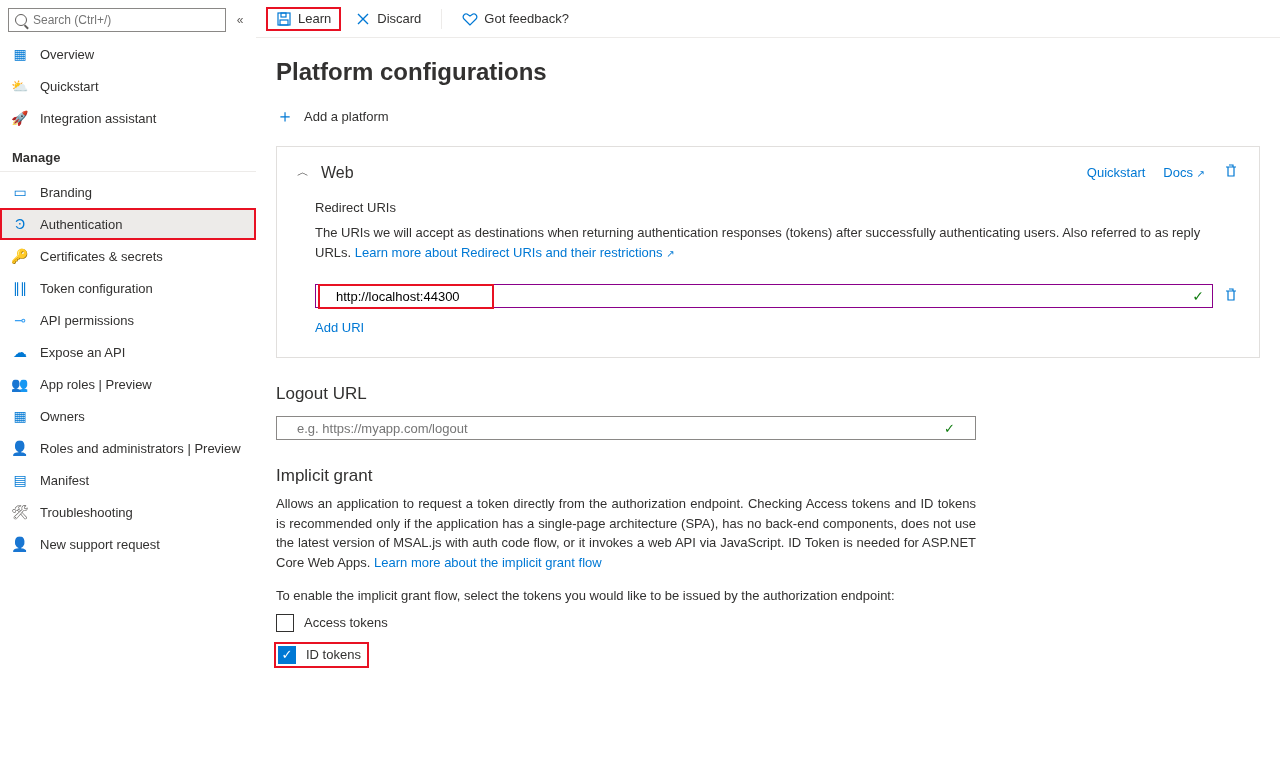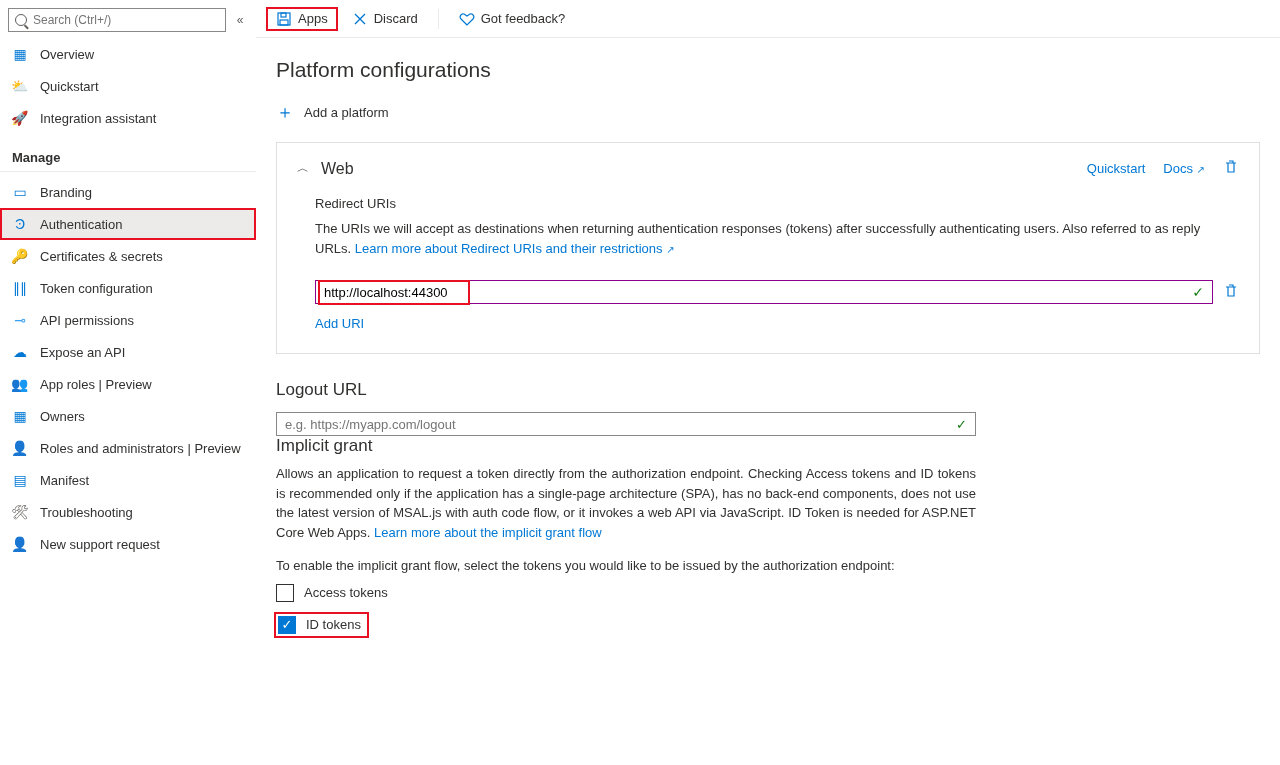--- a/index.html
+++ b/index.html
@@ -15,42 +15,42 @@
 .nav-item { display: flex; align-items: center; height: 32px; padding: 0 12px; gap: 12px; cursor: pointer; font-size: 13px; }
 .nav-item.active { background: #edebe9; font-weight: 400; }
 .nav-icon { width: 16px; height: 16px; display: inline-flex; align-items: center; justify-content: center; font-size: 14px; }
 .section-header { padding: 16px 12px 6px 12px; font-weight: 600; font-size: 13px; border-bottom: 1px solid #edebe9; margin-bottom: 4px; }
 .main { flex: 1; display: flex; flex-direction: column; }
 .toolbar { display: flex; align-items: center; height: 38px; border-bottom: 1px solid #edebe9; padding: 0 10px; gap: 4px; }
 .tb-btn { display: flex; align-items: center; gap: 6px; padding: 4px 10px; color: #323130; font-size: 13px; cursor: pointer; }
 .tb-btn svg { width: 16px; height: 16px; }
 .tb-sep { width: 1px; height: 20px; background: #edebe9; margin: 0 6px; }
 .content { padding: 20px 20px 20px 20px; overflow-y: auto; flex: 1; }
-h2.page-title { font-size: 21px; font-weight: 400; margin-bottom: 14px; }
+h2.page-title { font-size: 24px; font-weight: 700; margin-bottom: 14px; }
 .desc { font-size: 13px; line-height: 1.5; color: #323130; max-width: 700px; text-align: justify; }
 .link { color: #0078d4; cursor: pointer; }
 .add-platform { display: flex; align-items: center; gap: 10px; color: #323130; font-size: 13px; margin: 18px 0; cursor: pointer; }
 .plus { color: #0078d4; font-size: 18px; font-weight: 300; }
 .card { border: 1px solid #e1dfdd; padding: 16px 20px 22px 20px; margin-bottom: 26px; }
 .card-header { display: flex; align-items: center; justify-content: space-between; margin-bottom: 18px; }
 .card-title { display: flex; align-items: center; gap: 12px; font-size: 16px; font-weight: 400; }
 .chev { font-size: 12px; color: #323130; }
 .card-actions { display: flex; align-items: center; gap: 18px; }
 .card-actions .link { font-size: 13px; }
 .trash { color: #0078d4; cursor: pointer; }
 .sub-heading { font-size: 13px; margin: 0 0 8px 0; font-weight: 400; padding-left: 18px; }
 .sub-desc { font-size: 13px; padding-left: 18px; max-width: 940px; line-height: 1.5; }
 .uri-row { display: flex; align-items: center; gap: 10px; margin: 22px 0 12px 18px; }
 .uri-input { flex: 1; border: 1px solid #8a008a; height: 24px; padding: 0 8px; font-size: 13px; outline: none; display: flex; align-items: center; }
 .uri-input input { border: none; outline: none; flex: 1; font-size: 13px; }
 .valid-check { color: #107c10; font-size: 14px; }
 .add-uri { color: #0078d4; font-size: 13px; margin-left: 18px; cursor: pointer; }
-.section { }
+.section { margin-top: 26px; }
 .section h3 { font-size: 17px; font-weight: 400; margin-bottom: 8px; }
-.logout-input { width: 700px; height: 24px; border: 1px solid #8a8886; padding: 0 8px; font-size: 13px; display: flex; align-items: center; margin-top: 12px; }
+.logout-input { width: 700px; height: 24px; border: 1px solid #8a8886; padding: 0 20px; font-size: 13px; display: flex; align-items: center; margin-top: 12px; }
 .logout-input input { border: none; outline: none; flex: 1; font-size: 13px; color: #605e5c; background: transparent; }
 .cb-row { display: flex; align-items: center; gap: 10px; margin: 6px 0; }
 .cb { width: 18px; height: 18px; border: 1px solid #323130; display: inline-flex; align-items: center; justify-content: center; cursor: pointer; }
 .cb.checked { background: #0078d4; border-color: #0078d4; color: #fff; font-size: 13px; }
 .hl-red { outline: 2px solid #e81123; outline-offset: 0; }
 .hl-red-tight { border: 2px solid #e81123; padding: 1px 2px; }
 .ext-icon { font-size: 10px; }
 .toolbar .save-hl { border: 2px solid #e81123; padding: 2px 8px; }
 </style>
 </head>
@@ -134,21 +134,21 @@
   </aside>
 
   <main class="main">
     <div class="toolbar">
       <div class="tb-btn save-hl">
         <svg viewBox="0 0 16 16">
             <rect x="2" y="2" width="12" height="12" fill="none" stroke="#0078d4" stroke-width="1.2"></rect>
             <rect x="5" y="2" width="5" height="4" fill="none" stroke="#0078d4" stroke-width="1.2"></rect>
             <rect x="4" y="9" width="8" height="5" fill="none" stroke="#0078d4" stroke-width="1.2"></rect>
           </svg>
-        <span>Apps</span>
+        <span>Learn</span>
       </div>
       <div class="tb-btn">
         <svg viewBox="0 0 16 16">
             <path d="M3 3 L13 13 M13 3 L3 13" stroke="#0078d4" stroke-width="1.4" fill="none"></path>
           </svg>
         <span>Discard</span>
       </div>
       <div class="tb-sep"></div>
       <div class="tb-btn">
         <svg viewBox="0 0 16 16">
@@ -183,21 +183,21 @@
           </div>
         </div>
 
         <div class="sub-heading">Redirect URIs</div>
         <div class="sub-desc">
           <span>The URIs we will accept as destinations when returning authentication responses (tokens) after successfully authenticating users. Also referred to as reply URLs. </span><span class="link"><span>Learn more about Redirect URIs and their restrictions</span> <span class="ext-icon">↗</span></span>
         </div>
 
         <div class="uri-row">
           <div class="uri-input">
-            <span class="hl-red-tight" style="border-width:2px; margin:-2px 0 -2px -6px; padding:3px 4px;">
+            <span class="hl-red-tight" style="border-width:2px; margin:-2px 0 -2px -6px; padding:3px 16px;">
               <input type="text" style="width: 140px;" value="http://localhost:44300">
             </span>
             <span style="flex:1"></span>
             <span class="valid-check">✓</span>
           </div>
           <span class="trash">
             <svg width="16" height="16" viewBox="0 0 16 16">
                 <path d="M3 4 H13 M5 4 V13 H11 V4 M6 2 H10 V4" fill="none" stroke="#0078d4" stroke-width="1.2"></path>
               </svg>
           </span>

